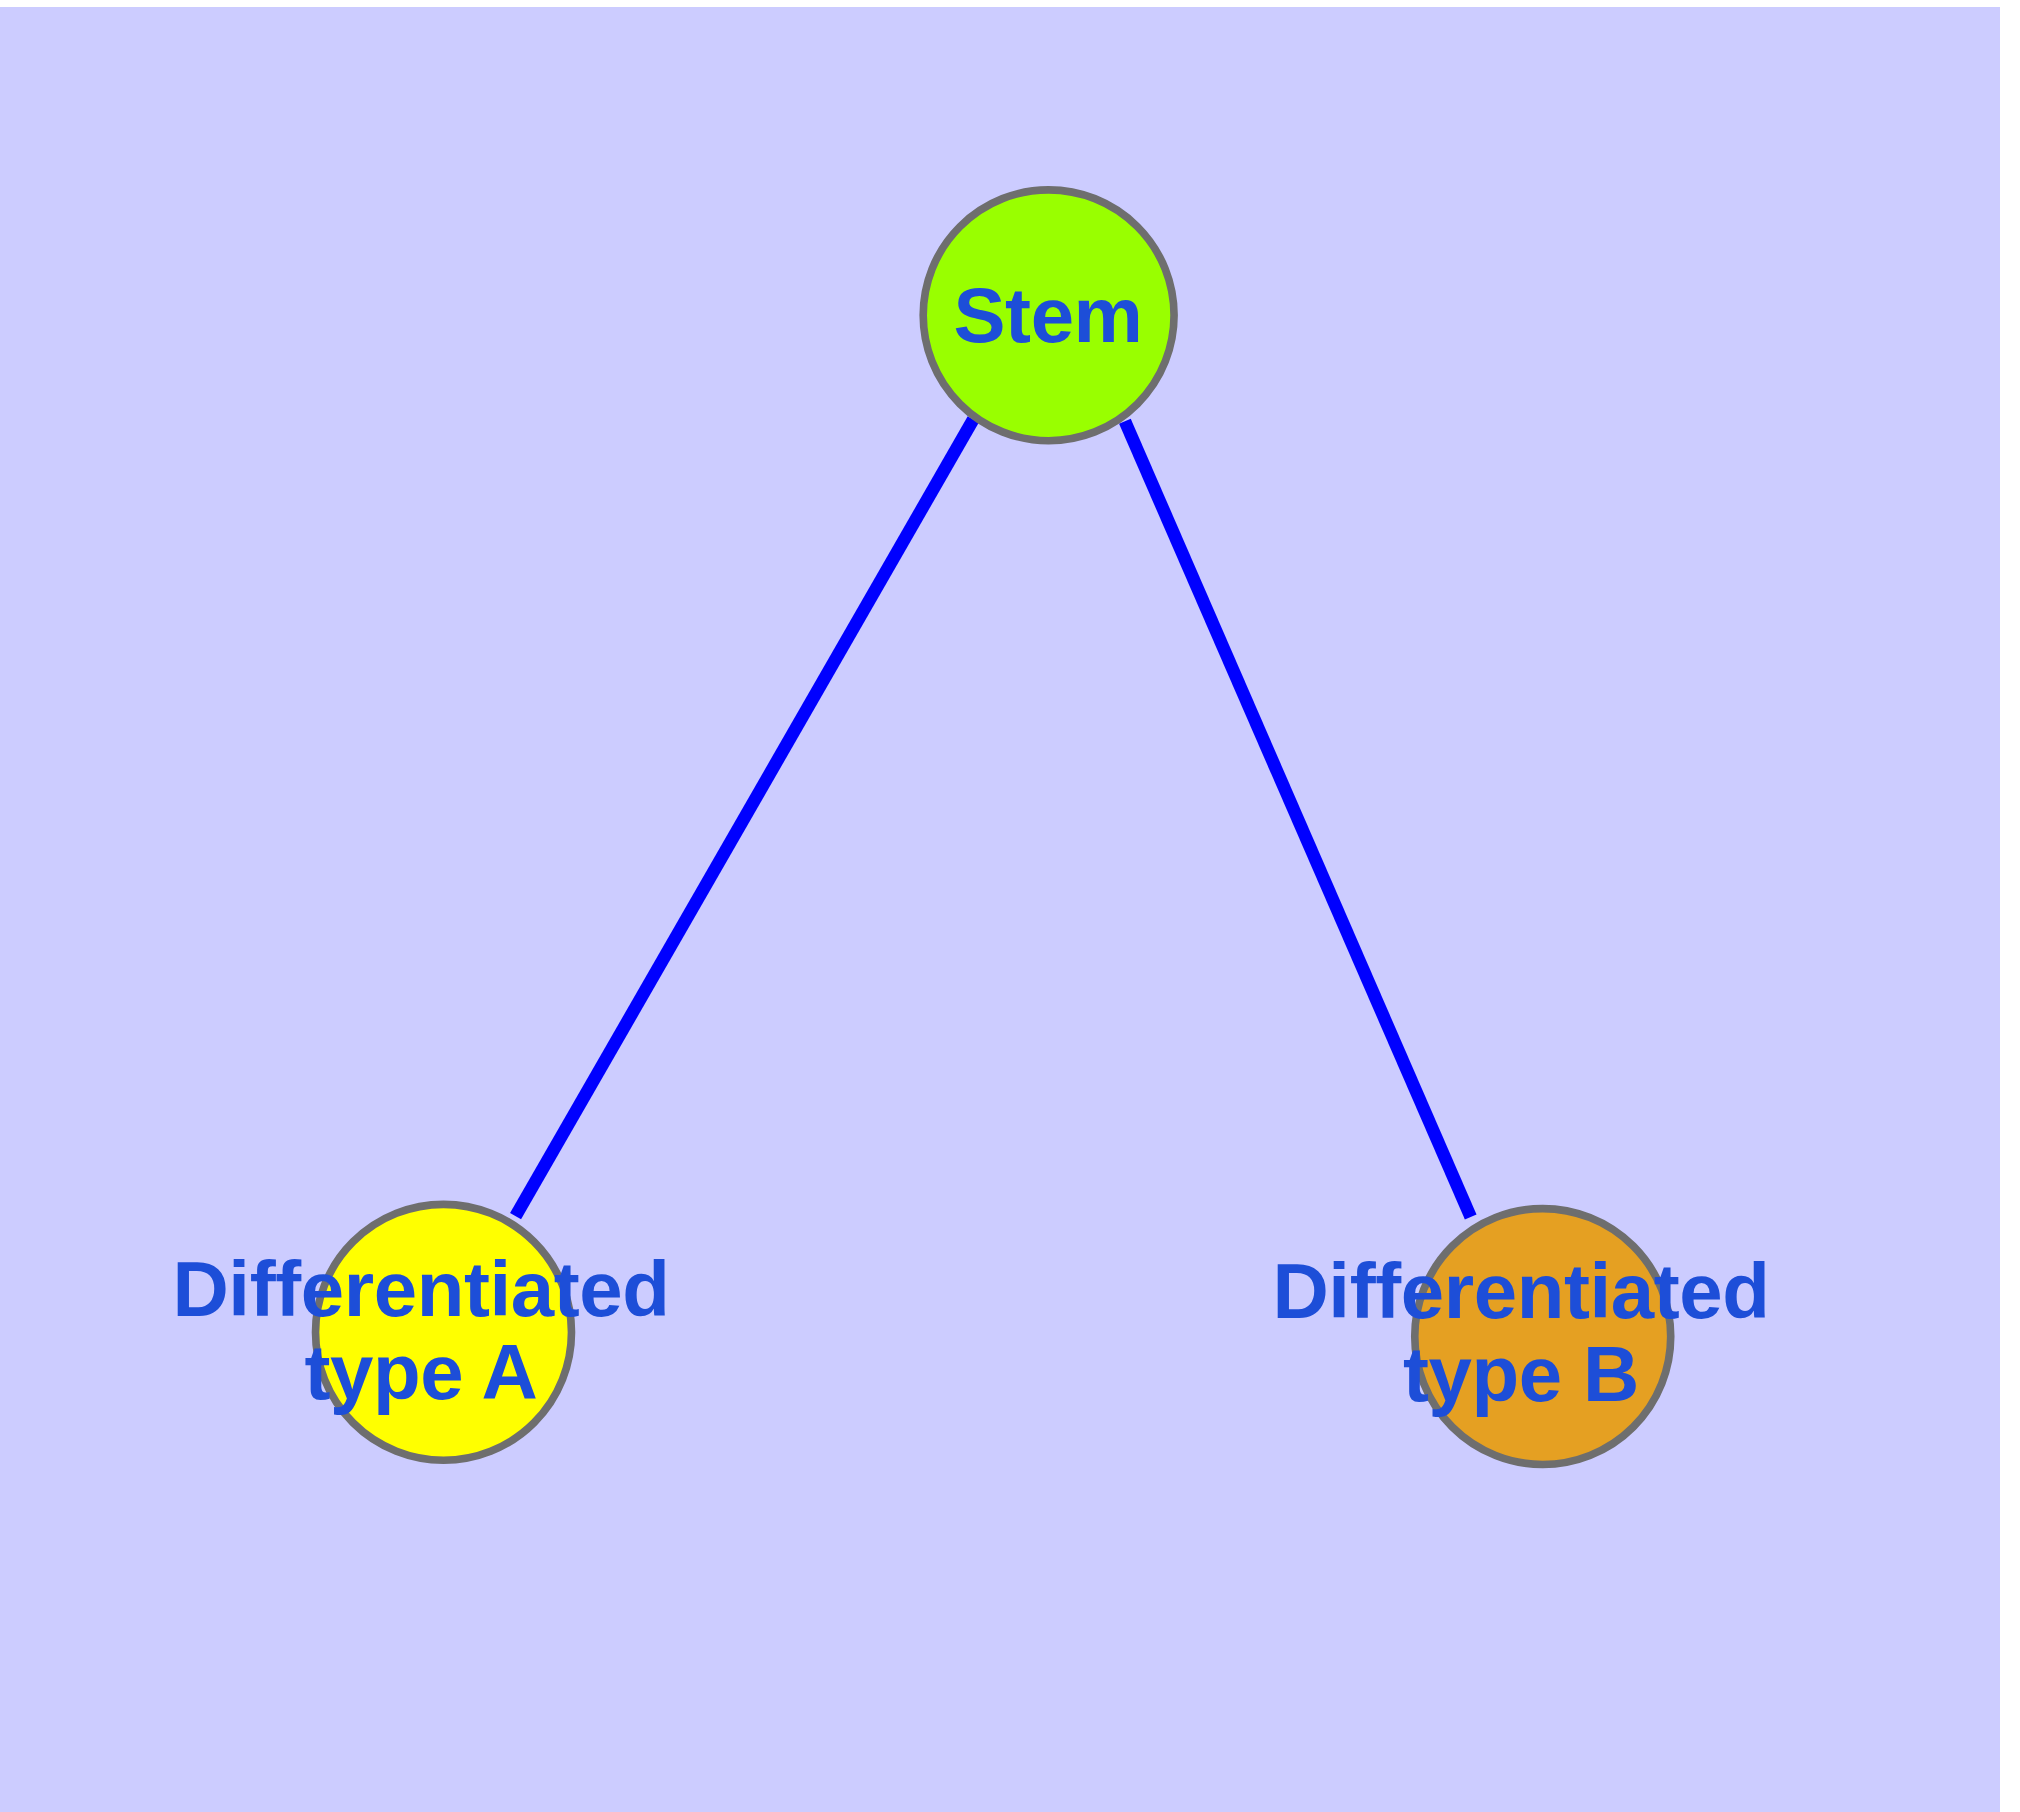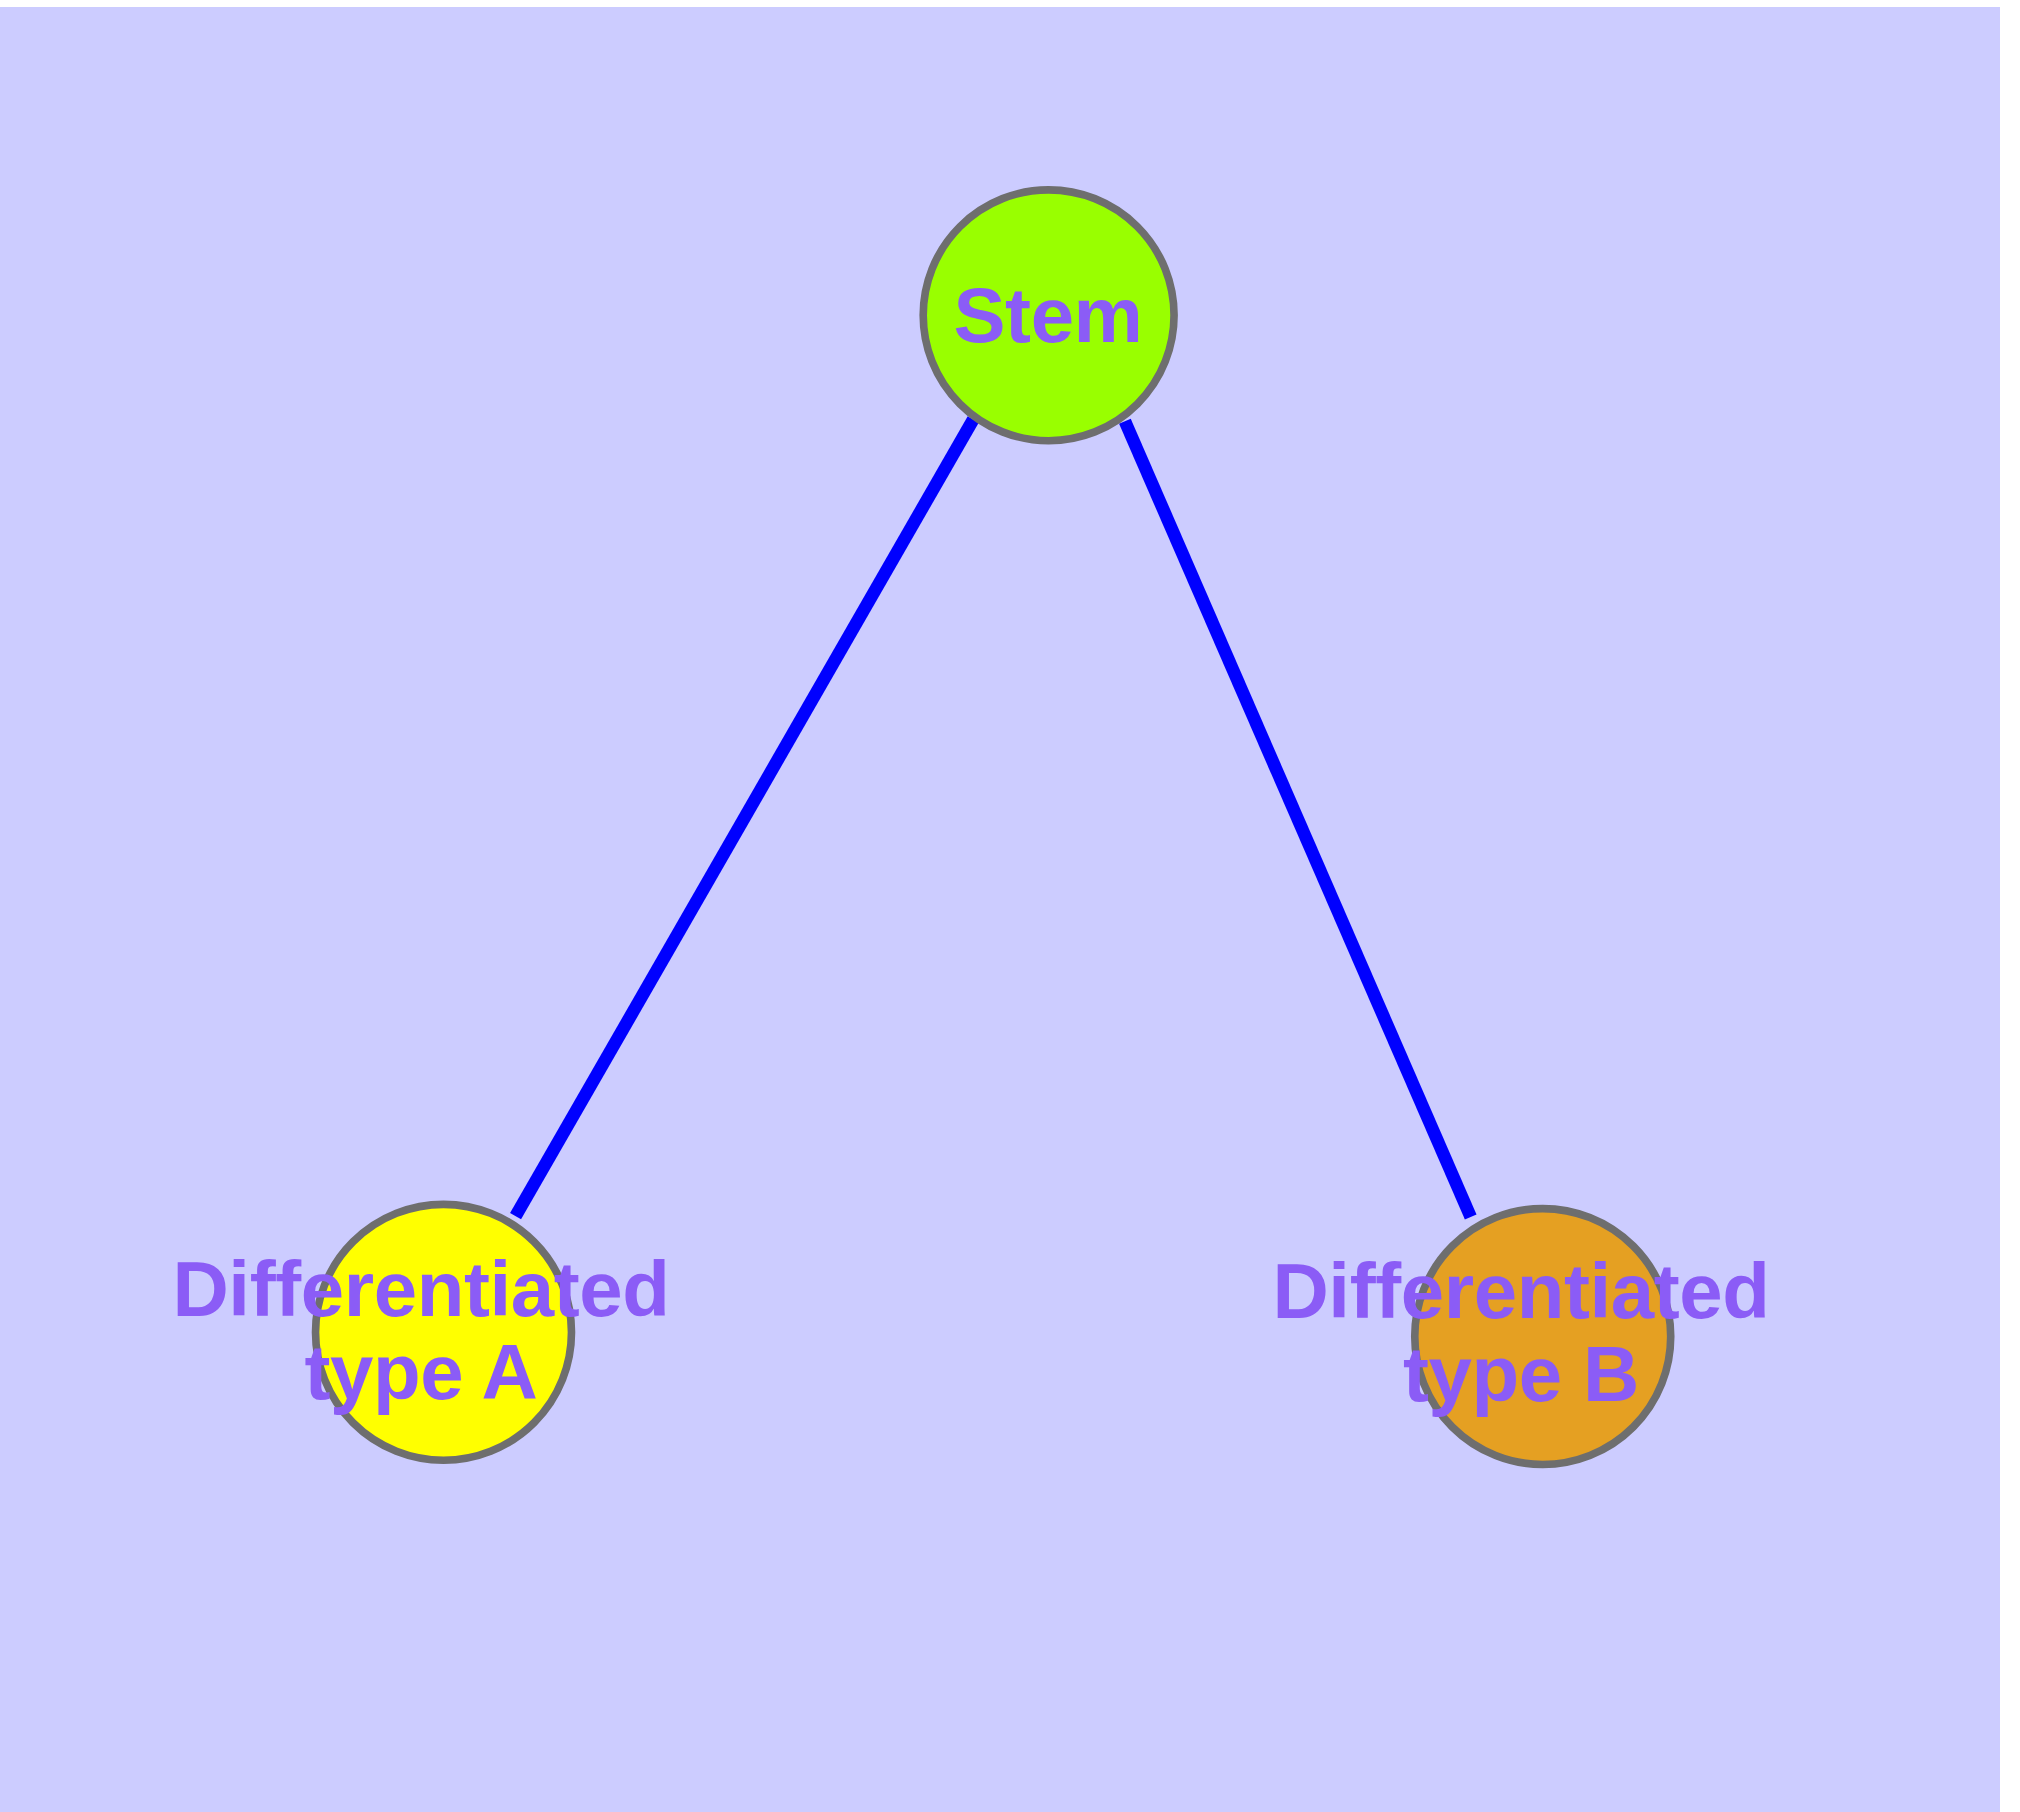--- a/index.html
+++ b/index.html
@@ -25,21 +25,21 @@
   }
   #graph-svg {
     position: absolute;
     left: 0;
     top: 0;
     width: 2021px;
     height: 1812px;
   }
   .node-label {
     position: absolute;
-    color: #8b5cf6;
+    color: #1d4ed8;
     font-weight: bold;
     text-align: center;
     line-height: 1.06;
     white-space: pre;
     letter-spacing: -0.4px;
     pointer-events: none;
   }
   #label-stem {
     font-size: 78px;
     left: 1048px;

